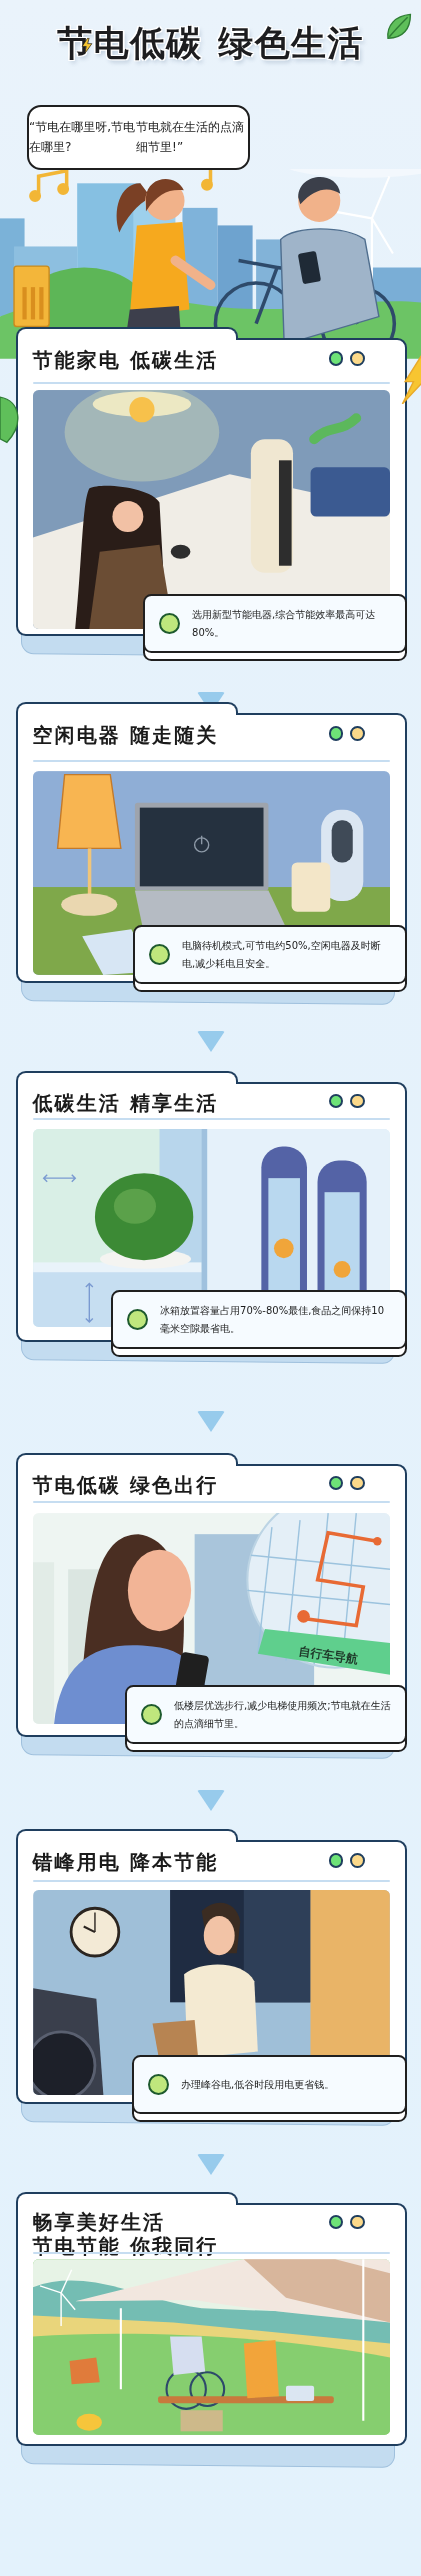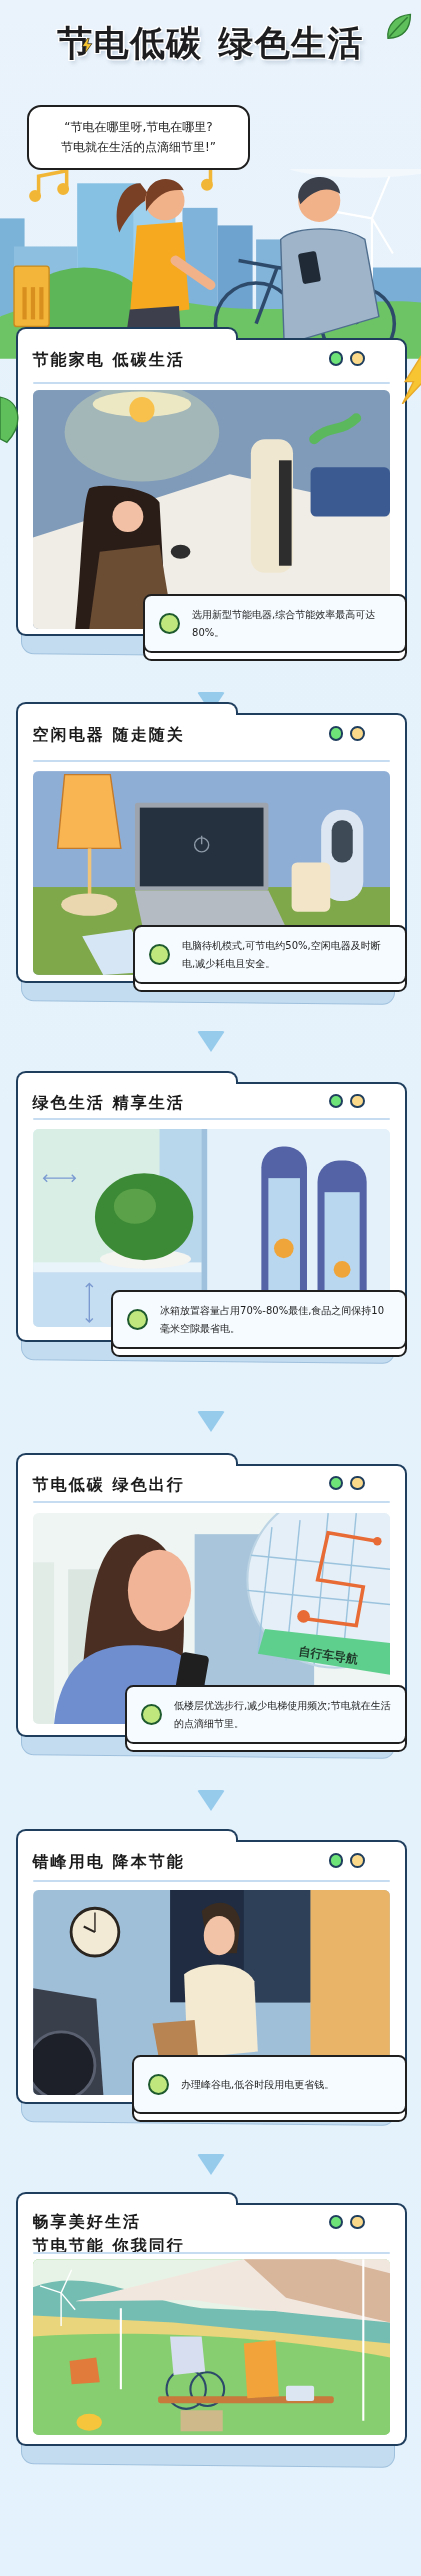--- a/index.html
+++ b/index.html
@@ -21,21 +21,21 @@
   }
   .hero-title .gap { display: inline-block; width: 15.5px; }
   .hero-bolt {
     position: absolute; left: 80px; top: 38px; width: 14px; height: 15.5px;
   }
   .hero-leaf { position: absolute; left: 385px; top: 12.6px; width: 27px; height: 28px; }
 
   .speech {
     position: absolute; left: 27px; top: 105px; width: 223px; height: 65px;
     background: #fff; border: 2.1px solid #1f1f1f; border-radius: 14px;
-    display: flex; flex-direction: column; justify-content: center; align-items: center;
+    display: flex; flex-direction: row; justify-content: center; align-items: center;
     font-size: 12px; line-height: 19.7px; color: #222; z-index: 3;
   }
 
   .scene {
     position: absolute; left: 0; top: 169px; width: 421px; height: 190px; overflow: hidden;
   }
 
   
   .card-wrap { position: absolute; left: 15.5px; width: 391px; }
   .card-shadow {
@@ -55,21 +55,21 @@
   .card-tab::after {
     content: ""; position: absolute; right: -9.8px; bottom: -2.1px; width: 14px; height: 15.5px;
     background: #fff; border-top: 2.1px solid #1f3e5e; border-left: 2.1px solid #1f3e5e;
     border-radius: 8.4px 0 0 0; transform: skewX(30deg);
   }
   .card-tab-cover {
     position: absolute; left: 2.1px; top: 11.2px; width: 218px; height: 21px; background: #fff; z-index: 1;
   }
   .card-title {
     position: absolute; left: 17px; top: 21px; z-index: 2;
-    font-size: 16px; font-weight: 900; color: #1b1b1b; letter-spacing: 2.1px; line-height: 24px;
+    font-size: 20px; font-weight: 900; color: #1b1b1b; letter-spacing: 2.1px; line-height: 24px;
   }
   .card-dots { position: absolute; right: 42px; top: 29.5px; display: flex; gap: 6.3px; z-index: 2; }
   .dot { width: 14.8px; height: 14.8px; border-radius: 50%; border: 2.1px solid #1f3e5e; }
   .dot.green { background: #6ee377; }
   .dot.yellow { background: #fbd98a; }
   .card-divider {
     position: absolute; left: 17px; right: 17px; height: 2.1px; background: #c6ddf1; border-radius: 1.4px; z-index: 2;
   }
   .card-image {
     position: absolute; left: 17px; right: 17px; border-radius: 5.6px; overflow: hidden; z-index: 2;
@@ -262,21 +262,21 @@
     </div>
   </div>
 </div>
 <div class="down-arrow" style="top:1031px;"></div>
 
 <div class="card-wrap" style="top:1071px;height:271px;">
   <div class="card-shadow"></div>
   <div class="card-tab"></div>
   <div class="card"></div>
   <div class="card-tab-cover"></div>
-  <div class="card-title" style="top:19.7px">绿色生活 精享生活</div>
+  <div class="card-title" style="top:19.7px">低碳生活 精享生活</div>
   <div class="card-dots" style="top:22.5px">
     <div class="dot green"></div>
     <div class="dot yellow"></div>
   </div>
   <div class="card-divider" style="top:47px"></div>
   <div class="card-image" style="top:58px;height:198px;">
     <svg width="357" height="198" viewBox="0 0 508 282">
       <rect width="508" height="282" fill="#dbeef6"></rect>
       <rect width="240" height="200" fill="#d9efe6"></rect>
       <rect x="180" y="0" width="70" height="282" fill="#b8d6ec"></rect>

